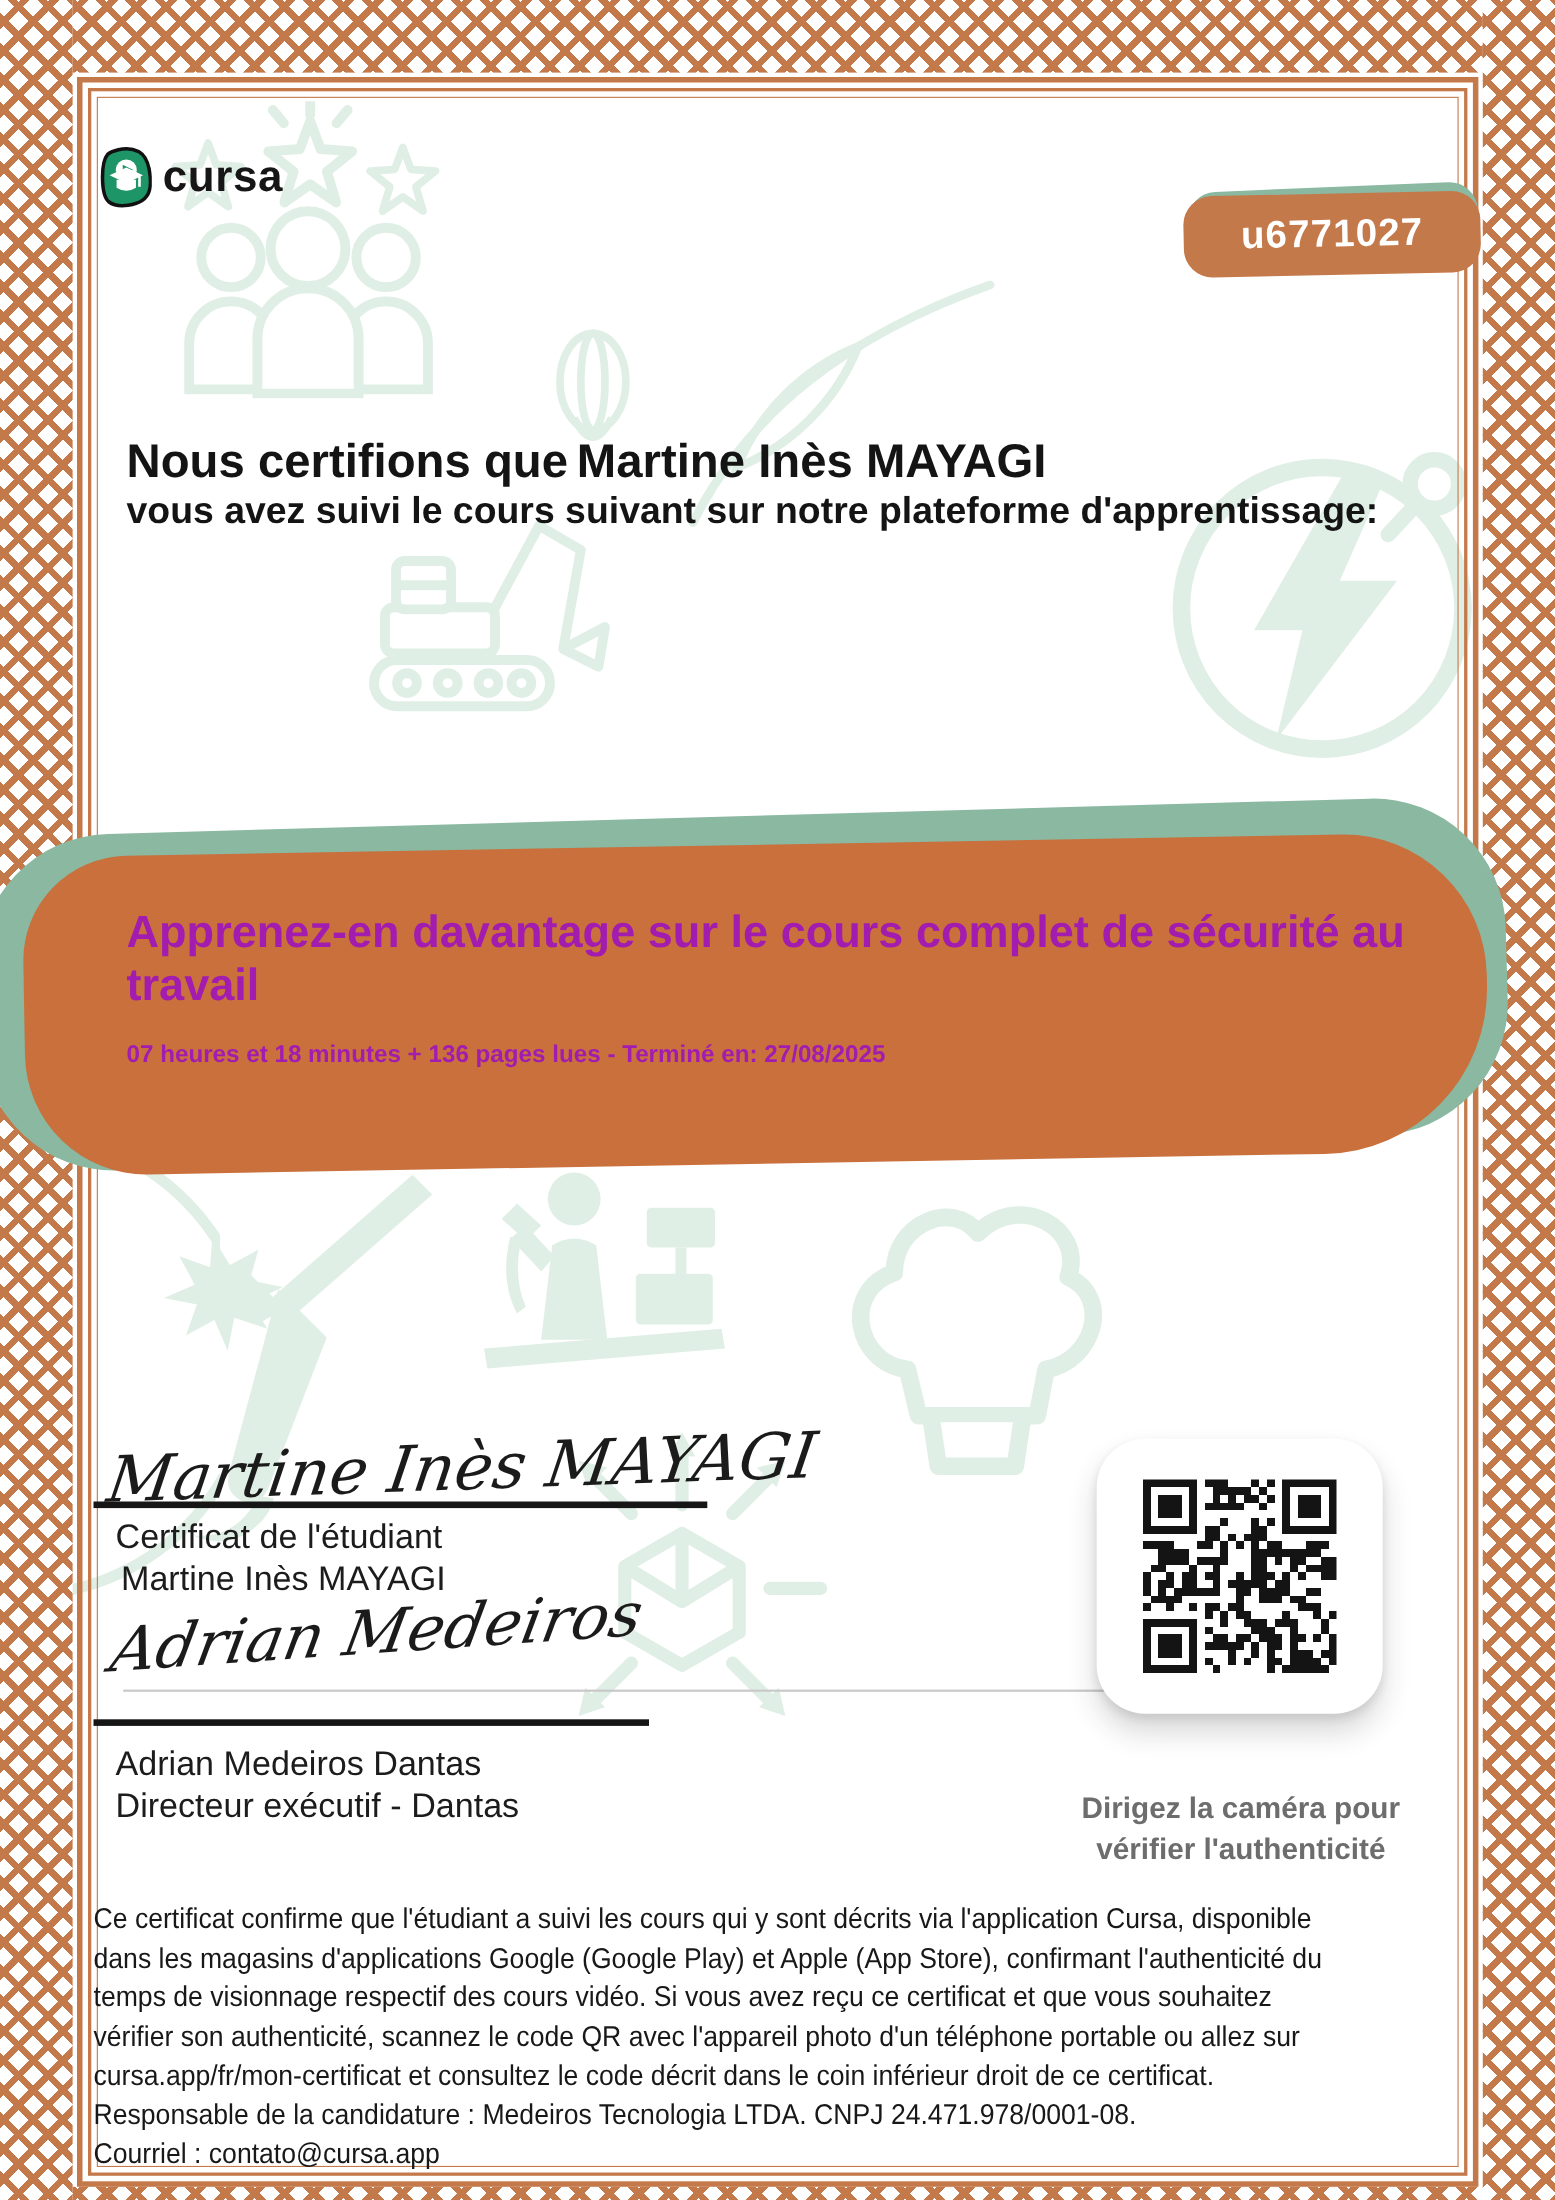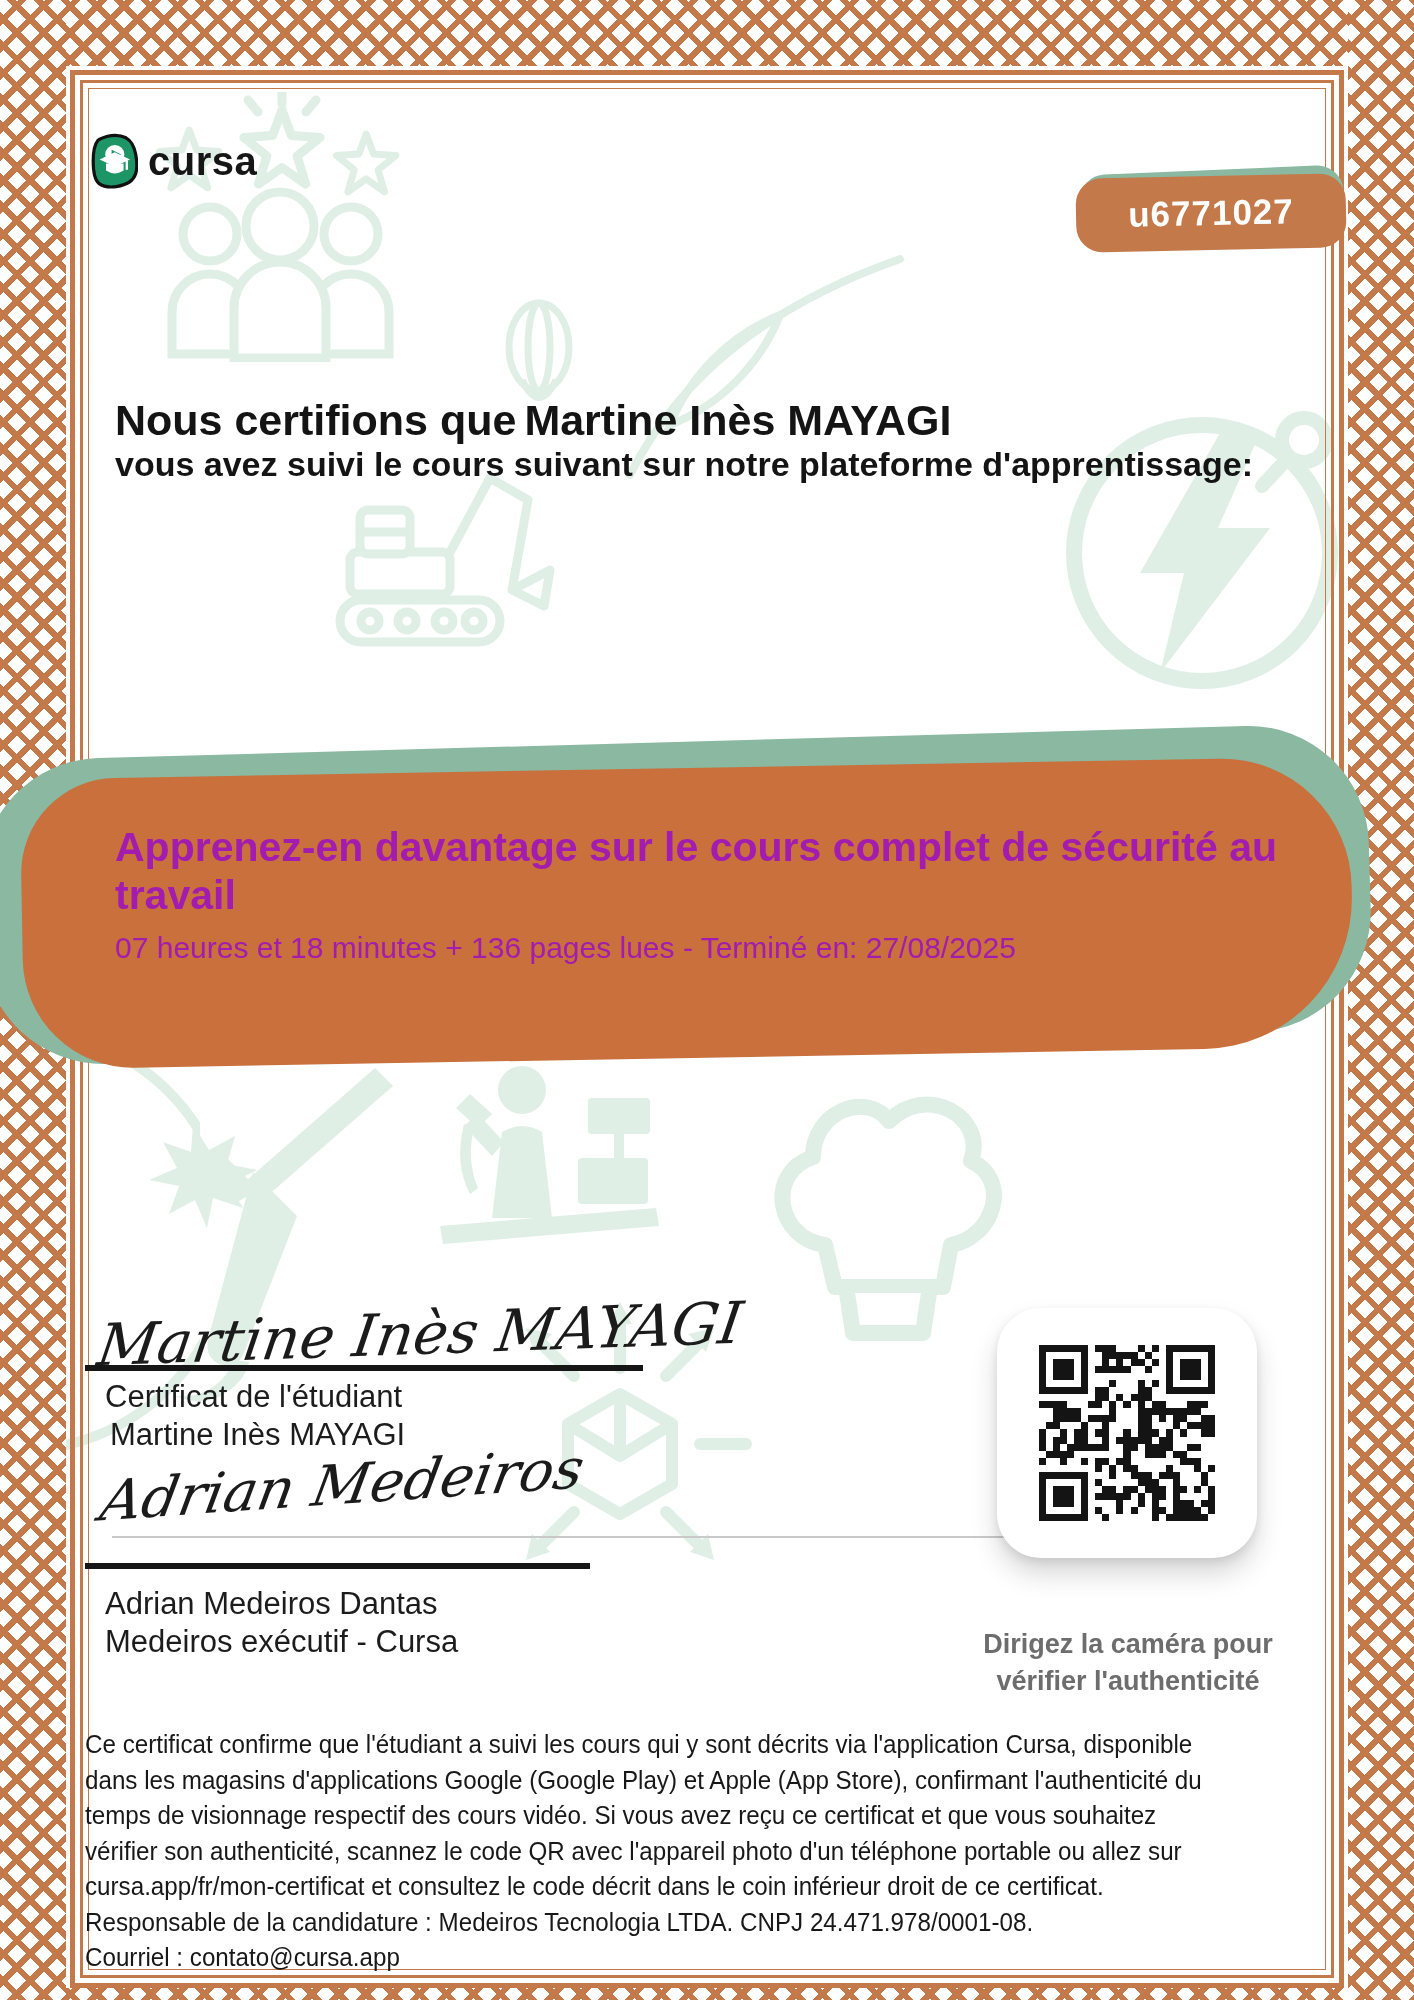--- a/index.html
+++ b/index.html
@@ -45,21 +45,21 @@
   .intro .l1 .name{margin-left:8px;}
   .intro .l2{margin-top:0;font-size:34px;font-weight:bold;}
 
   
   .blob-teal{left:-18px;top:742px;width:1388px;height:306px;background:var(--teal);
       border-radius:120px;transform:rotate(-1.6deg);z-index:2;}
   .blob-orange{left:22px;top:768px;width:1330px;height:290px;background:var(--blob);
       border-radius:95px 130px 150px 110px;transform:rotate(-1deg);z-index:2;}
   .course{left:115px;top:824px;width:1190px;z-index:3;color:#a21caf;}
   .course .ctitle{font-size:41px;font-weight:bold;line-height:1.16;}
-  .course .cmeta{margin-top:12px;font-size:30px;font-weight:normal;}
+  .course .cmeta{margin-top:26px;font-size:22px;font-weight:bold;}
 
   
   .sig-script{position:absolute;font-family:"DejaVu Serif",serif;font-style:italic;color:#1b1b1b;
       transform:skewX(-10deg) rotate(-2deg);white-space:nowrap;z-index:3;}
   .sigline{position:absolute;background:#161616;height:6px;z-index:3;}
   .sig-text{position:absolute;font-size:31px;color:#1c1c1c;z-index:3;white-space:nowrap;}
   .hairline{position:absolute;height:2px;background:#c9c9c9;z-index:2;}
 
   
   .qr-card{left:997px;top:1308px;width:260px;height:250px;background:#fff;border-radius:44px;
@@ -221,21 +221,21 @@
 
   <div class="sig-script" style="left:100px;top:1300px;font-size:58px">Martine Inès MAYAGI</div>
   <div class="sigline" style="left:85px;top:1365px;width:558px"></div>
   <div class="sig-text" style="left:105px;top:1379px">Certificat de l'étudiant</div>
   <div class="sig-text" style="left:110px;top:1417px">Martine Inès MAYAGI</div>
 
   <div class="sig-script" style="left:105px;top:1452px;font-size:56px;transform:skewX(-14deg) rotate(-4deg)">Adrian Medeiros</div>
   <div class="hairline" style="left:112px;top:1536px;width:1095px"></div>
   <div class="sigline" style="left:85px;top:1563px;width:505px"></div>
   <div class="sig-text" style="left:105px;top:1586px">Adrian Medeiros Dantas</div>
-  <div class="sig-text" style="left:105px;top:1624px">Medeiros exécutif - Cursa</div>
+  <div class="sig-text" style="left:105px;top:1624px">Directeur exécutif - Dantas</div>
 
   <div class="abs qr-card">
     <svg viewBox="0 0 25 25" fill="#141414">
         <rect x="0" y="0" width="1" height="1"></rect>
         <rect x="1" y="0" width="1" height="1"></rect>
         <rect x="2" y="0" width="1" height="1"></rect>
         <rect x="3" y="0" width="1" height="1"></rect>
         <rect x="4" y="0" width="1" height="1"></rect>
         <rect x="5" y="0" width="1" height="1"></rect>
         <rect x="6" y="0" width="1" height="1"></rect>

